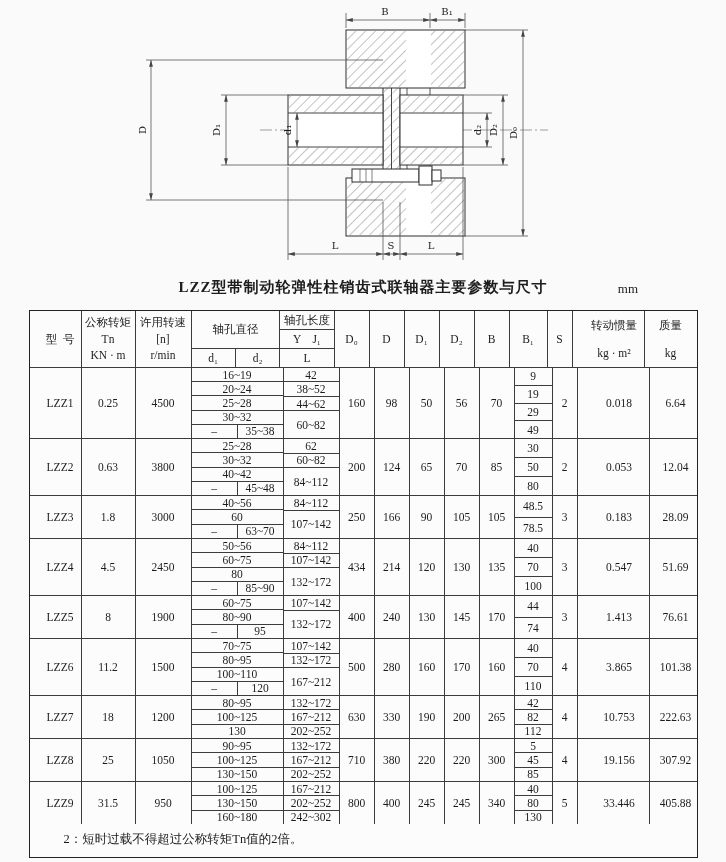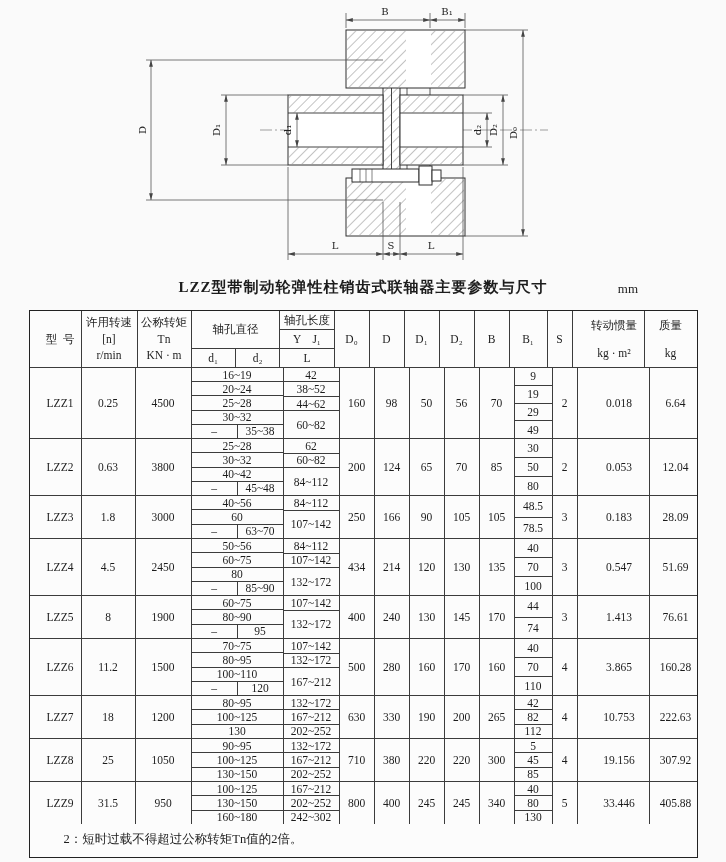--- a/index.html
+++ b/index.html
@@ -168,29 +168,29 @@
   <div class="titlebar">
     <div class="title">LZZ型带制动轮弹性柱销齿式联轴器主要参数与尺寸</div>
     <div class="unit">mm</div>
   </div>
 
   
   <div class="sheet">
 
     <div class="thead">
       <div class="cell w-model">型  号</div>
+      <div class="cell w-tn col">
+        <div>公称转矩</div>
+        <div>Tn</div>
+        <div>KN · m</div>
+      </div>
       <div class="cell w-speed col">
         <div>许用转速</div>
         <div>[n]</div>
         <div>r/min</div>
-      </div>
-      <div class="cell w-tn col">
-        <div>公称转矩</div>
-        <div>Tn</div>
-        <div>KN · m</div>
       </div>
       <div class="hgroup w-d">
         <div class="hg-top">轴孔直径</div>
         <div class="hg-bottom">
           <div class="half left">d₁</div>
           <div class="half">d₂</div>
         </div>
       </div>
       <div class="hgroup w-l">
         <div class="hrow">轴孔长度</div>
@@ -377,21 +377,21 @@
           <div class="cell w-dim">160</div>
           <div class="cell w-dim">170</div>
           <div class="cell w-dim">160</div>
           <div class="stack w-b1">
             <div class="sitem">40</div>
             <div class="sitem">70</div>
             <div class="sitem">110</div>
           </div>
           <div class="cell w-s">4</div>
           <div class="cell w-inertia">3.865</div>
-          <div class="cell w-mass">160.28</div>
+          <div class="cell w-mass">101.38</div>
         </div>
         <div class="trow" style="height: 42px;">
           <div class="cell w-model">LZZ7</div>
           <div class="cell w-tn">18</div>
           <div class="cell w-speed">1200</div>
           <div class="stack w-d">
             <div class="sitem">80~95</div>
             <div class="sitem">100~125</div>
             <div class="sitem">130</div>
           </div>

